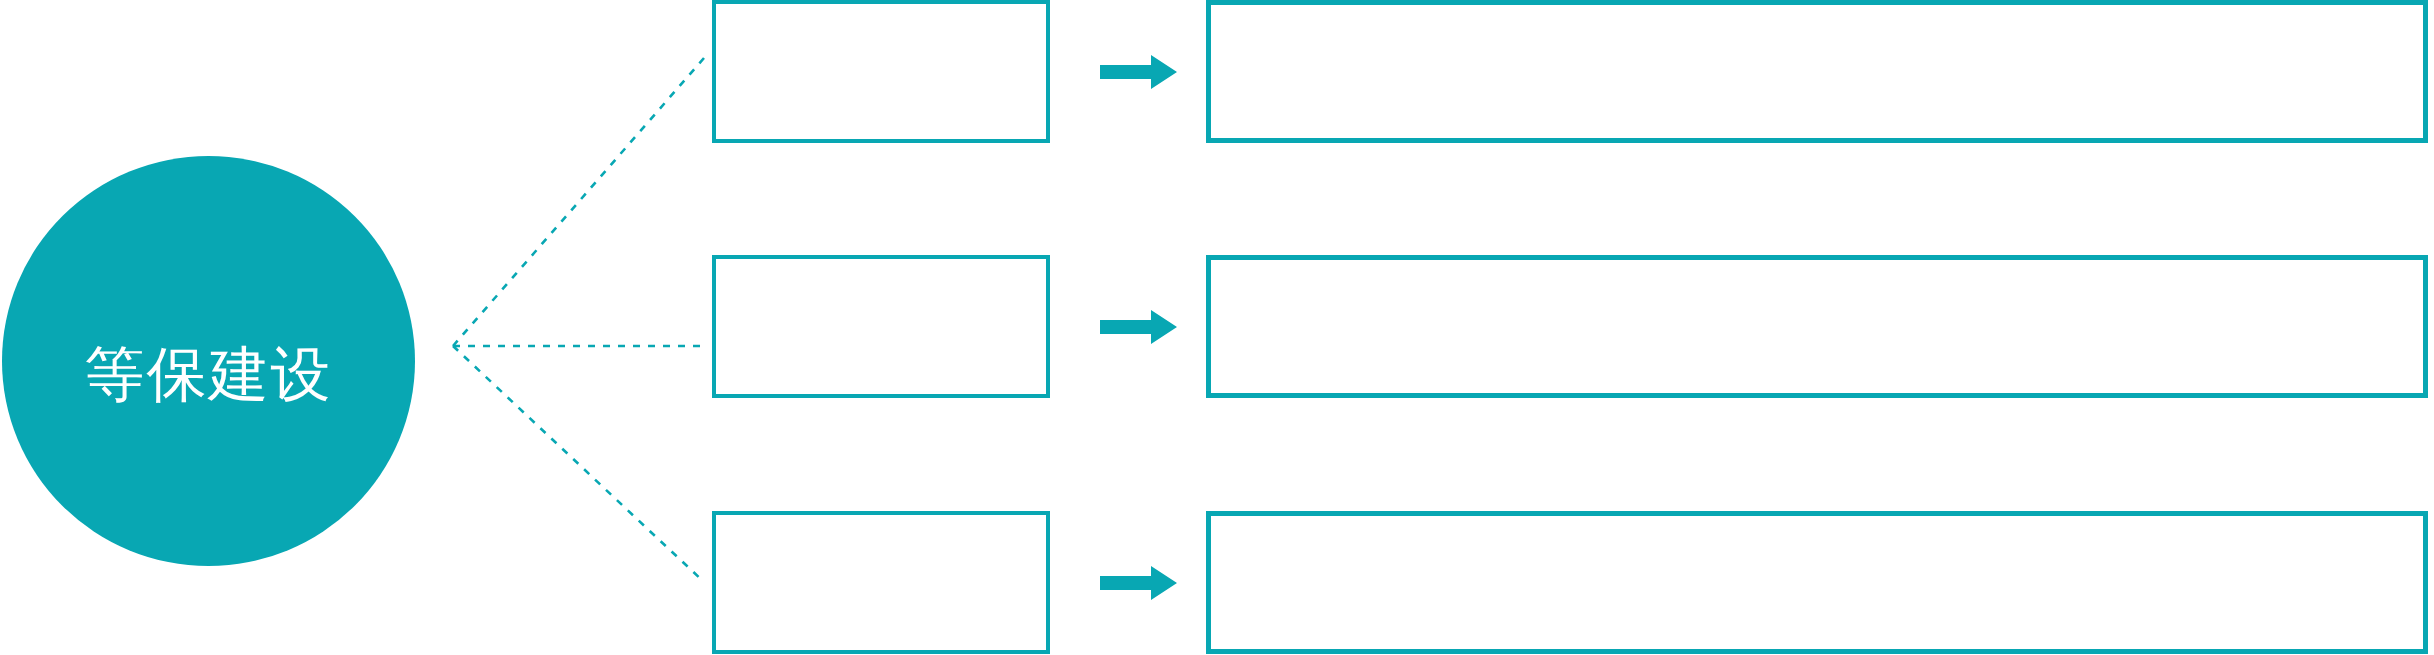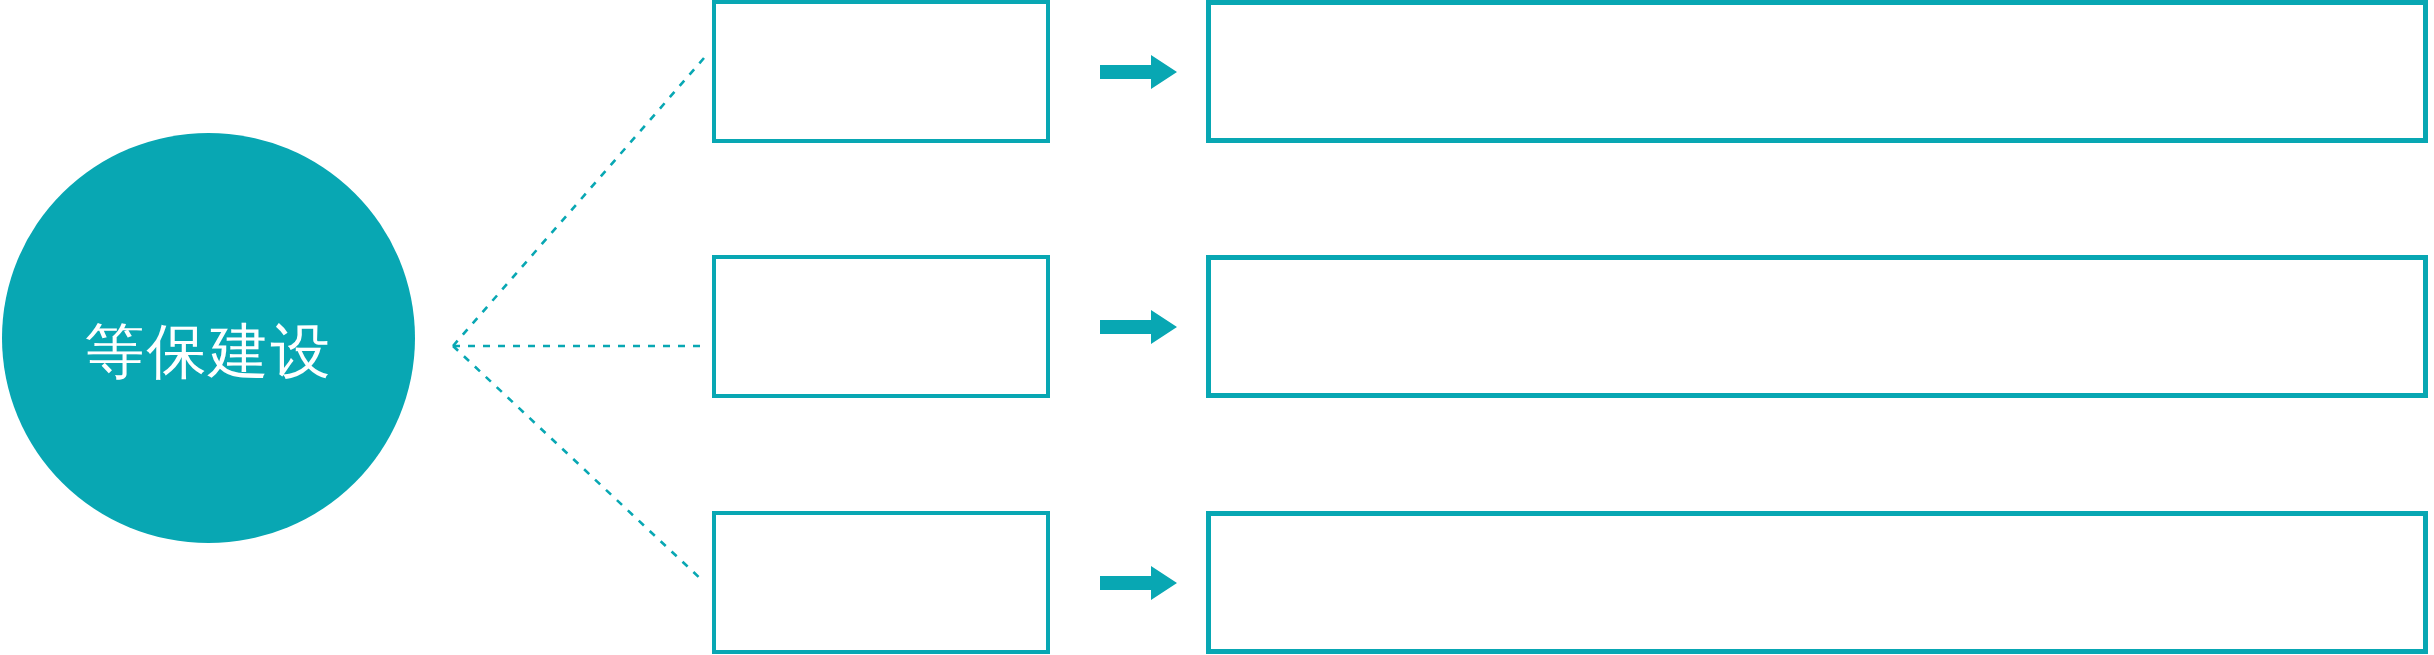--- a/index.html
+++ b/index.html
@@ -19,21 +19,21 @@
     pointer-events: none;
   }
   .conn {
     stroke: var(--teal);
     stroke-width: 2.6;
     stroke-dasharray: 7 8;
     fill: none;
   }
   .circle {
     position: absolute;
-    left: 2px; top: 133px;
+    left: 2px; top: 156px;
     width: 413px; height: 410px;
     border-radius: 50%;
     background: var(--teal);
     display: flex;
     align-items: center;
     justify-content: center;
   }
   .circle-text {
     margin-top: 28px;
     color: #FFFFFF;

